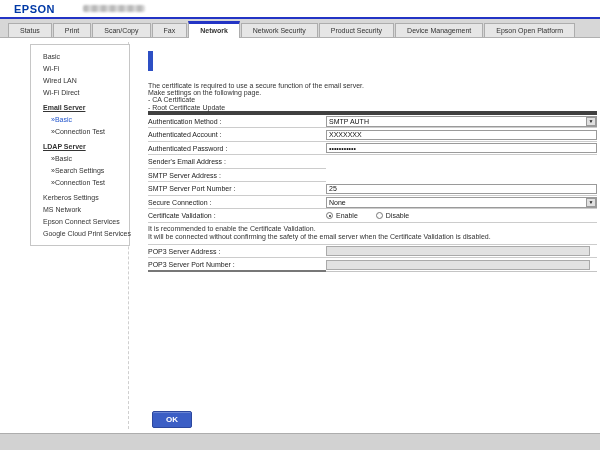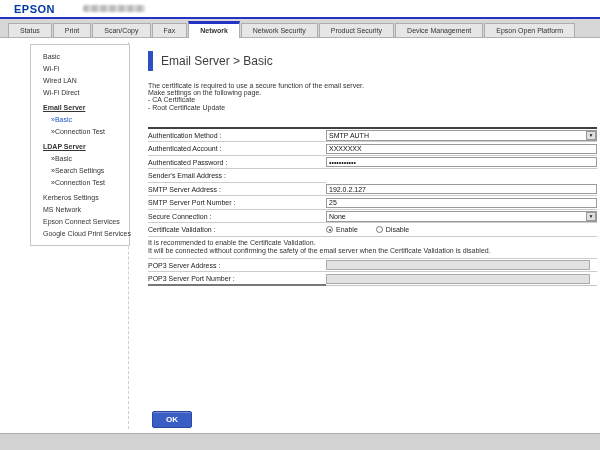--- a/index.html
+++ b/index.html
@@ -35,21 +35,21 @@
   .side-item.sub { padding-left:20px; }
   .side-item.section { font-weight:bold; text-decoration:underline; margin-top:3px; }
   .side-item.active { color:var(--link-blue); }
   .side-item.gap-top { margin-top:3px; }
   
   .content { position:absolute; left:148px; top:0; width:449px; }
   .title-row { display:flex; align-items:center; margin-top:13px; }
   .title-bar { width:5px; height:20px; background:var(--title-bar-blue); margin-right:8px; }
   .page-title { font-size:12px; color:#3d3d3d; }
   .desc { margin-top:11px; font-size:7px; line-height:7.2px; color:#333; }
-  .ftable { margin-top:16px; border-top:2px solid #404040; }
+  .ftable { margin-top:0; border-top:4px solid #404040; }
   .frow { display:flex; align-items:stretch; }
   .flabel { width:178px; font-size:7px; color:#222; border-bottom:1px solid #ccc;
             display:flex; align-items:center; height:13.5px; }
   .fvalue { flex:1; border-bottom:1px solid #ccc; display:flex; align-items:center;
             height:13.5px; }
   .tinput { width:100%; height:10px; font-size:7px; color:#111; border:1px solid #9a9a9a;
             padding:0 2px; font-family:"Liberation Sans", sans-serif; background:#fff; }
   .tinput:disabled, .tinput.dis { background:#e2e2e2; border-color:#aaa; width:calc(100% - 7px); }
   .selbox { width:100%; height:11px; border:1px solid #9a9a9a; background:#fff;
             display:flex; align-items:center; cursor:pointer; }
@@ -112,21 +112,20 @@
     <div class="side-item sub">»Connection Test</div>
     <div class="side-item gap-top">Kerberos Settings</div>
     <div class="side-item">MS Network</div>
     <div class="side-item">Epson Connect Services</div>
     <div class="side-item">Google Cloud Print Services</div>
   </div>
 
   <div class="content">
     <div class="title-row">
       <div class="title-bar"></div>
-      <div class="page-title">Email Server &gt; Basic</div>
     </div>
 
     <div class="desc">
       <div>The certificate is required to use a secure function of the email server.</div>
       <div>Make settings on the following page.</div>
       <div>- CA Certificate</div>
       <div>- Root Certificate Update</div>
     </div>
 
     <div class="ftable">
@@ -154,23 +153,20 @@
           <input class="tinput" type="text" readonly="" value="•••••••••••" style="">
         </div>
       </div>
 
       <div class="frow">
         <div class="flabel">Sender's Email Address :</div>
       </div>
 
       <div class="frow">
         <div class="flabel">SMTP Server Address :</div>
-        <div class="fvalue">
-          <input class="tinput" type="text" readonly="" value="192.0.2.127" style="">
-        </div>
       </div>
 
       <div class="frow">
         <div class="flabel">SMTP Server Port Number :</div>
         <div class="fvalue">
           <input class="tinput" type="text" readonly="" value="25" style="">
         </div>
       </div>
 
       <div class="frow">

